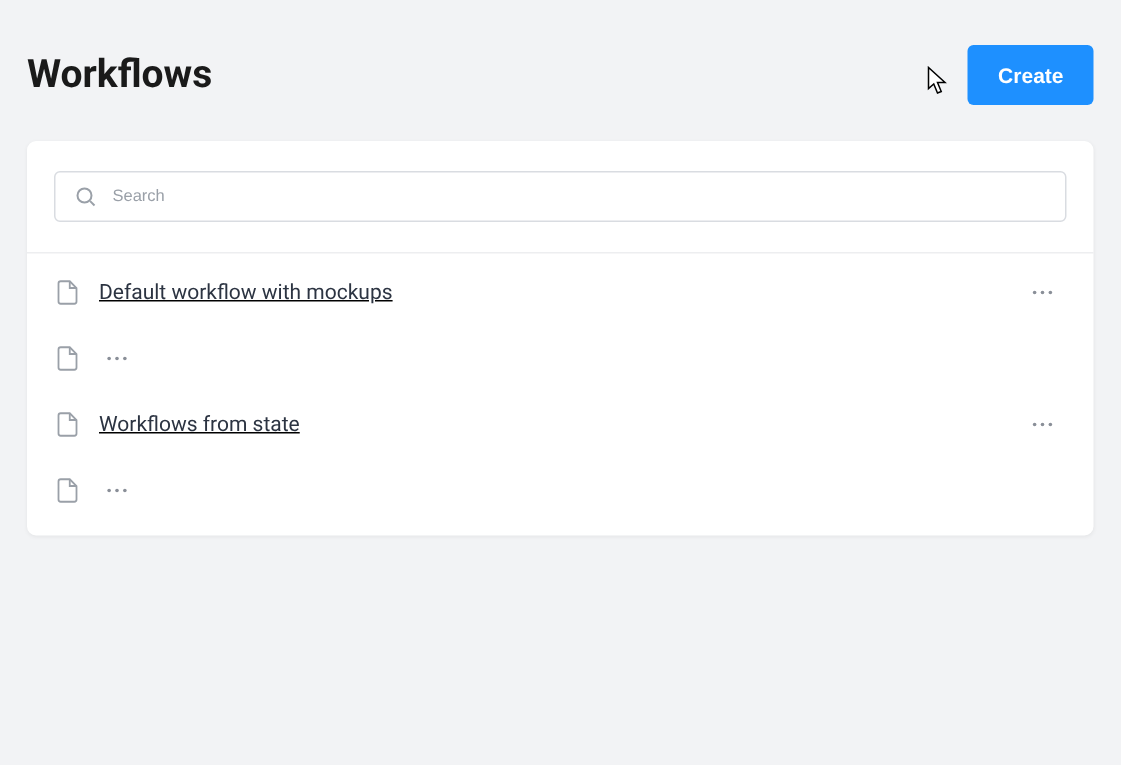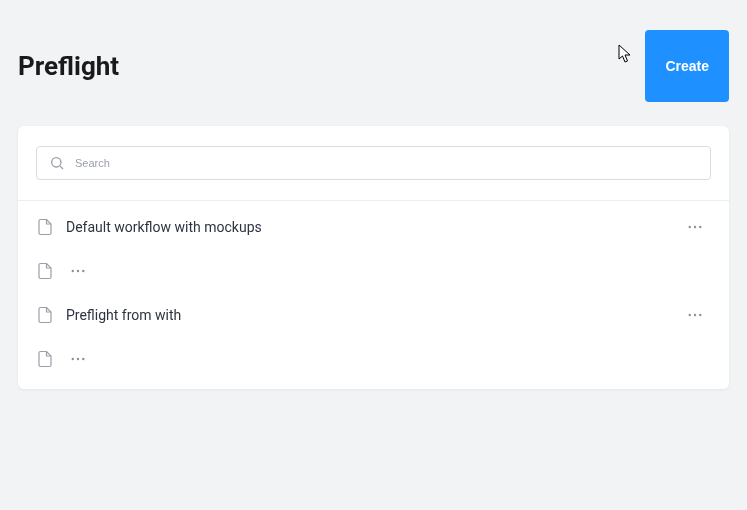--- a/index.html
+++ b/index.html
@@ -23,21 +23,21 @@
     .title {
       font-size: 26px;
       font-weight: 700;
       color: #1a1a1a;
     }
     .create-btn {
       background: #1e90ff;
       color: #fff;
       border: none;
       border-radius: 4px;
-      padding: 28px 20px;
+      padding: 12px 20px;
       font-size: 14px;
       font-weight: 600;
       cursor: pointer;
     }
     .card {
       background: #fff;
       border-radius: 6px;
       box-shadow: 0 1px 3px rgba(0,0,0,0.06);
     }
     .search-wrap {
@@ -63,20 +63,21 @@
       flex: 1;
       font-size: 11px;
       color: #333;
       background: transparent;
     }
     .search-input::placeholder {
       color: #9aa0a8;
     }
     .list {
       padding: 4px 0 8px 0;
+      text-decoration: underline;
     }
     .row {
       display: flex;
       align-items: center;
       padding: 10px 22px 10px 18px;
       gap: 12px;
       cursor: pointer;
     }
     .file-icon {
       display: flex;
@@ -103,21 +104,21 @@
       left: 618px;
       top: 44px;
       pointer-events: none;
     }
   </style>
 </head>
 <body>
 
 <div class="page">
   <div class="header">
-    <h1 class="title">Preflight</h1>
+    <h1 class="title">Workflows</h1>
     <button class="create-btn">Create</button>
   </div>
 
   <div class="card">
     <div class="search-wrap">
       <div class="search-box">
         <span class="search-icon">
           <svg width="16" height="16" viewBox="0 0 24 24" fill="none" stroke="currentColor" stroke-width="2">
             <circle cx="11" cy="11" r="7"></circle>
             <line x1="21" y1="21" x2="16.65" y2="16.65"></line>
@@ -162,21 +163,21 @@
       </div>
 
 
       <div class="row">
         <span class="file-icon">
           <svg width="18" height="18" viewBox="0 0 24 24" fill="none" stroke="currentColor" stroke-width="1.6">
             <path d="M14 2H6a2 2 0 0 0-2 2v16a2 2 0 0 0 2 2h12a2 2 0 0 0 2-2V8z"></path>
             <polyline points="14 2 14 8 20 8"></polyline>
           </svg>
         </span>
-        <span class="row-label">Preflight from with</span>
+        <span class="row-label">Workflows from state</span>
         <span class="more-btn">
           <svg width="18" height="18" viewBox="0 0 24 24" fill="currentColor">
               <circle cx="5" cy="12" r="1.6"></circle>
               <circle cx="12" cy="12" r="1.6"></circle>
               <circle cx="19" cy="12" r="1.6"></circle>
             </svg>
         </span>
       </div>
 
       <div class="row">

